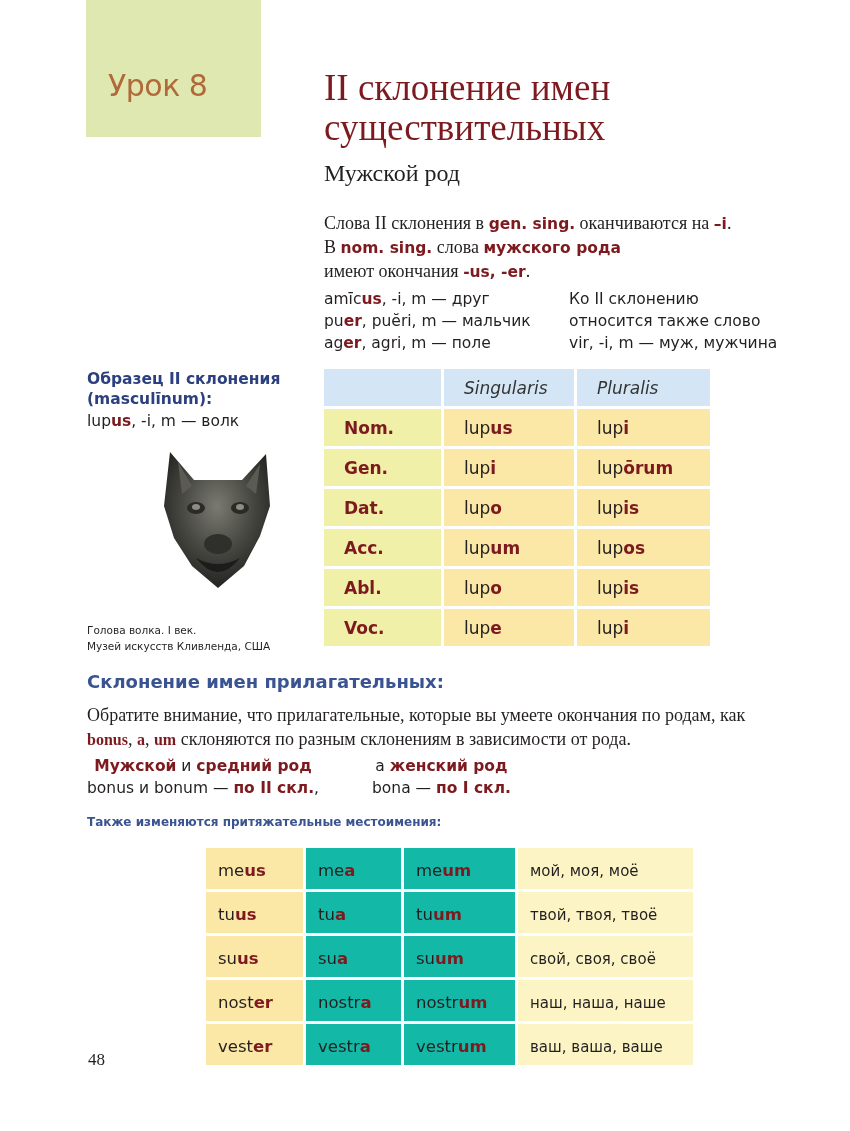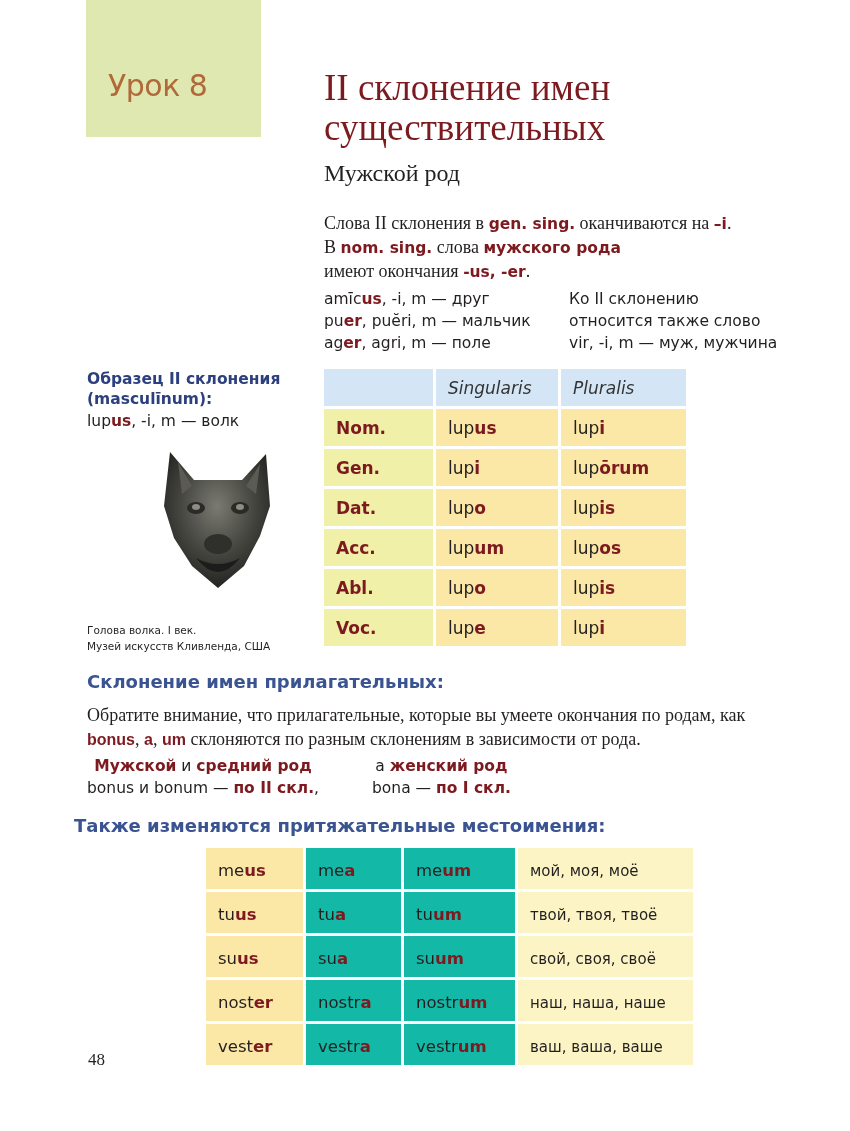--- a/index.html
+++ b/index.html
@@ -23,36 +23,36 @@
     #examples-left { left: 324px; }
     #examples-right { left: 569px; }
 
     #sample-heading { left: 87px; top: 369px; font-size: 15.5px; line-height: 20px; font-weight: bold; color: #2c3f7e; }
     #sample-word { left: 87px; top: 412px; font-size: 15.5px; }
 
     #wolf { left: 148px; top: 446px; width: 140px; height: 150px; }
     #caption { left: 87px; top: 622px; font-size: 10.5px; line-height: 16px; }
 
     #decl-table { left: 324px; top: 369px; border-collapse: separate; border-spacing: 3px; margin: -3px; }
-    #decl-table td { height: 37px; padding: 0 0 0 12px; font-size: 17px; vertical-align: middle; }
+    #decl-table td { height: 37px; padding: 0 0 0 20px; font-size: 17px; vertical-align: middle; }
     #decl-table .hdr { background: #d4e6f6; font-style: italic; font-family: "DejaVu Sans", sans-serif; color: #333; }
     #decl-table .case { background: #f1f0a8; color: #7d1a1f; font-weight: bold; width: 97px; margin-top: 36px; }
     #decl-table .form { background: #fbe7a6; }
     #decl-table .c1 { width: 110px; }
     #decl-table .c2 { width: 113px; }
 
     #adj-heading { left: 87px; top: 671px; font-size: 18px; font-weight: bold; color: #3a5391; }
     #adj-text { left: 87px; top: 703px; width: 700px; font-size: 18px; line-height: 24px; }
-    #adj-text .red { font-family: Liberation Sans, sans-serif; font-size: 16px; }
+    #adj-text .red { font-family: Liberation Serif, serif; font-size: 16px; }
 
     .gender { top: 755px; font-size: 15.5px; line-height: 22px; text-align: center; }
     #gender-left { left: 87px; }
     #gender-right { left: 372px; }
 
-    #pron-heading { left: 74px; top: 815px; font-size: 18px; font-weight: bold; color: #3a5391; }
+    #pron-heading { left: 87px; top: 815px; font-size: 12px; font-weight: bold; color: #3a5391; }
 
     #pron-table { left: 206px; top: 848px; border-collapse: separate; border-spacing: 3px; margin: -3px; }
     #pron-table td { height: 37px; padding: 4px 0 0 12px; font-size: 16.5px; vertical-align: middle; }
     #pron-table .m { background: #fbe7a6; width: 85px; }
     #pron-table .f { background: #14b8a6; width: 83px; margin-top: 12px; }
     #pron-table .n { background: #14b8a6; width: 99px; }
     #pron-table .t { background: #fcf4c4; width: 163px; font-size: 15px; }
 
     #page-num { left: 88px; top: 1050px; font-size: 17px; }
   </style>

